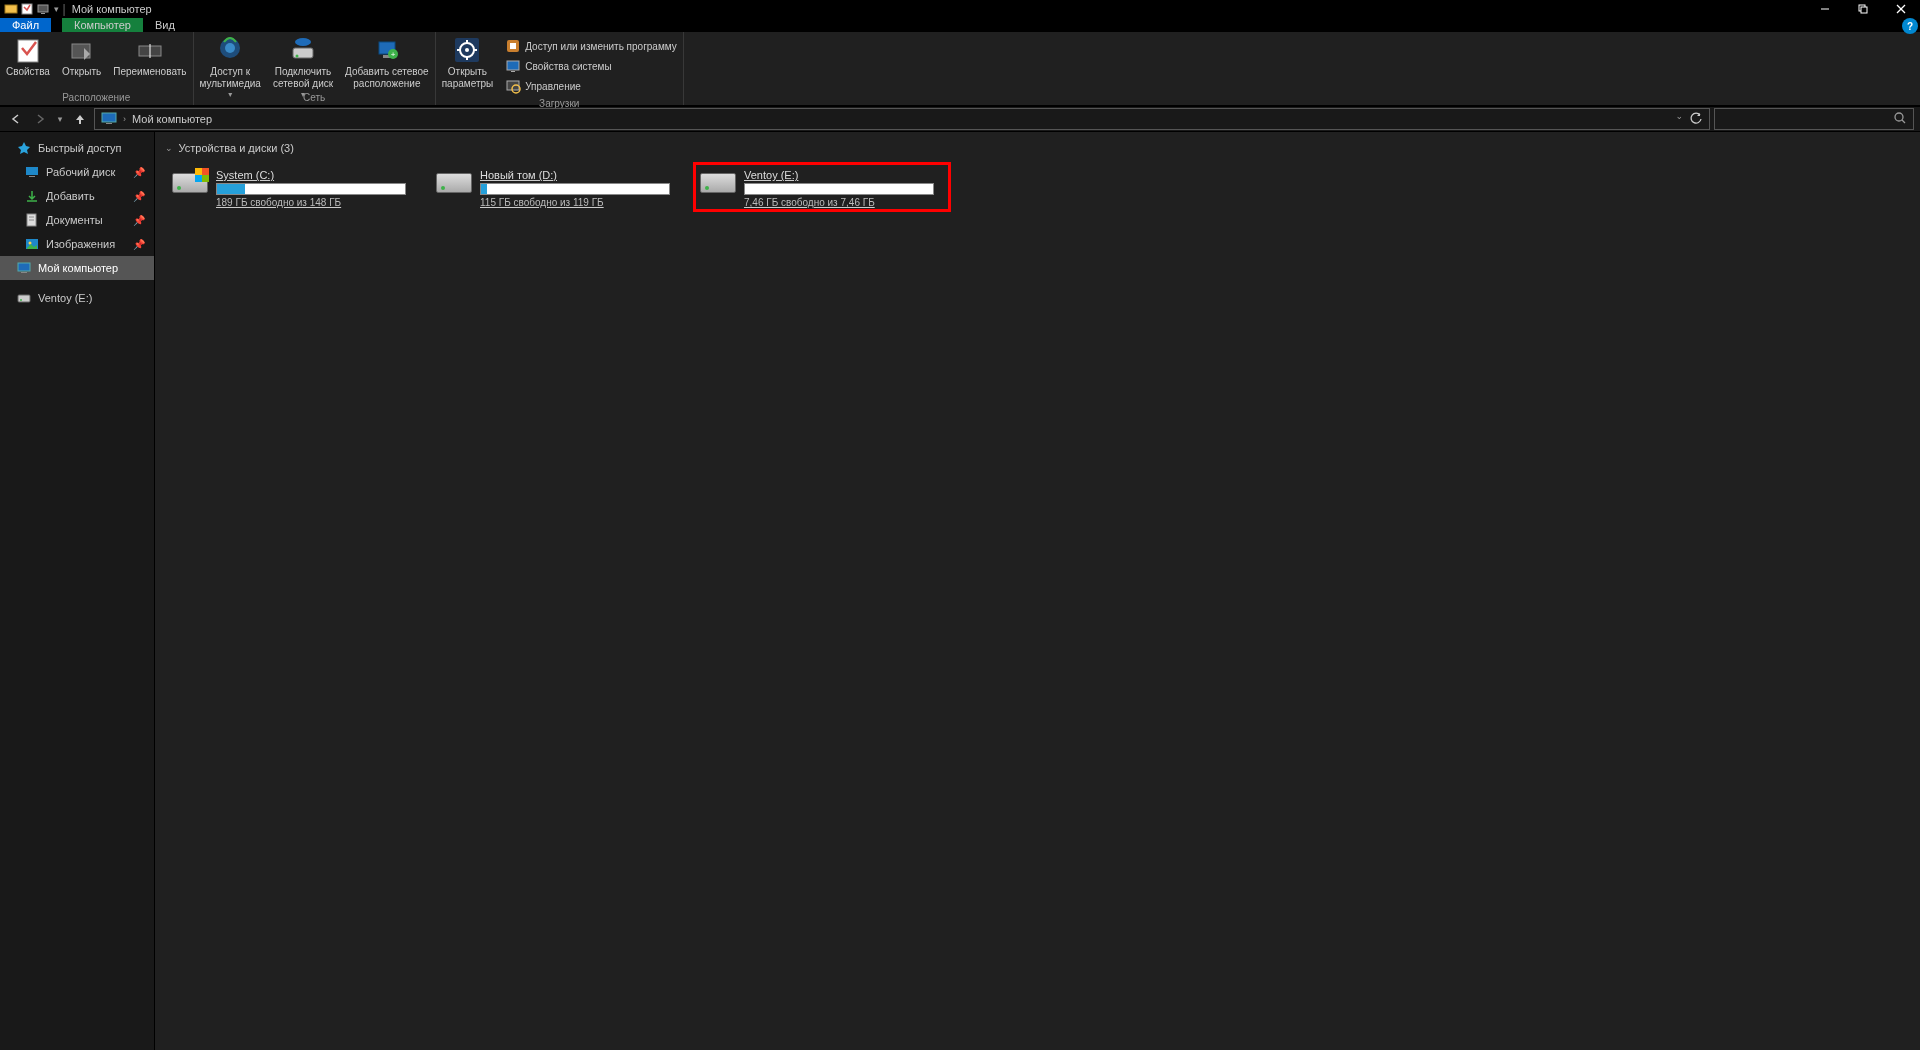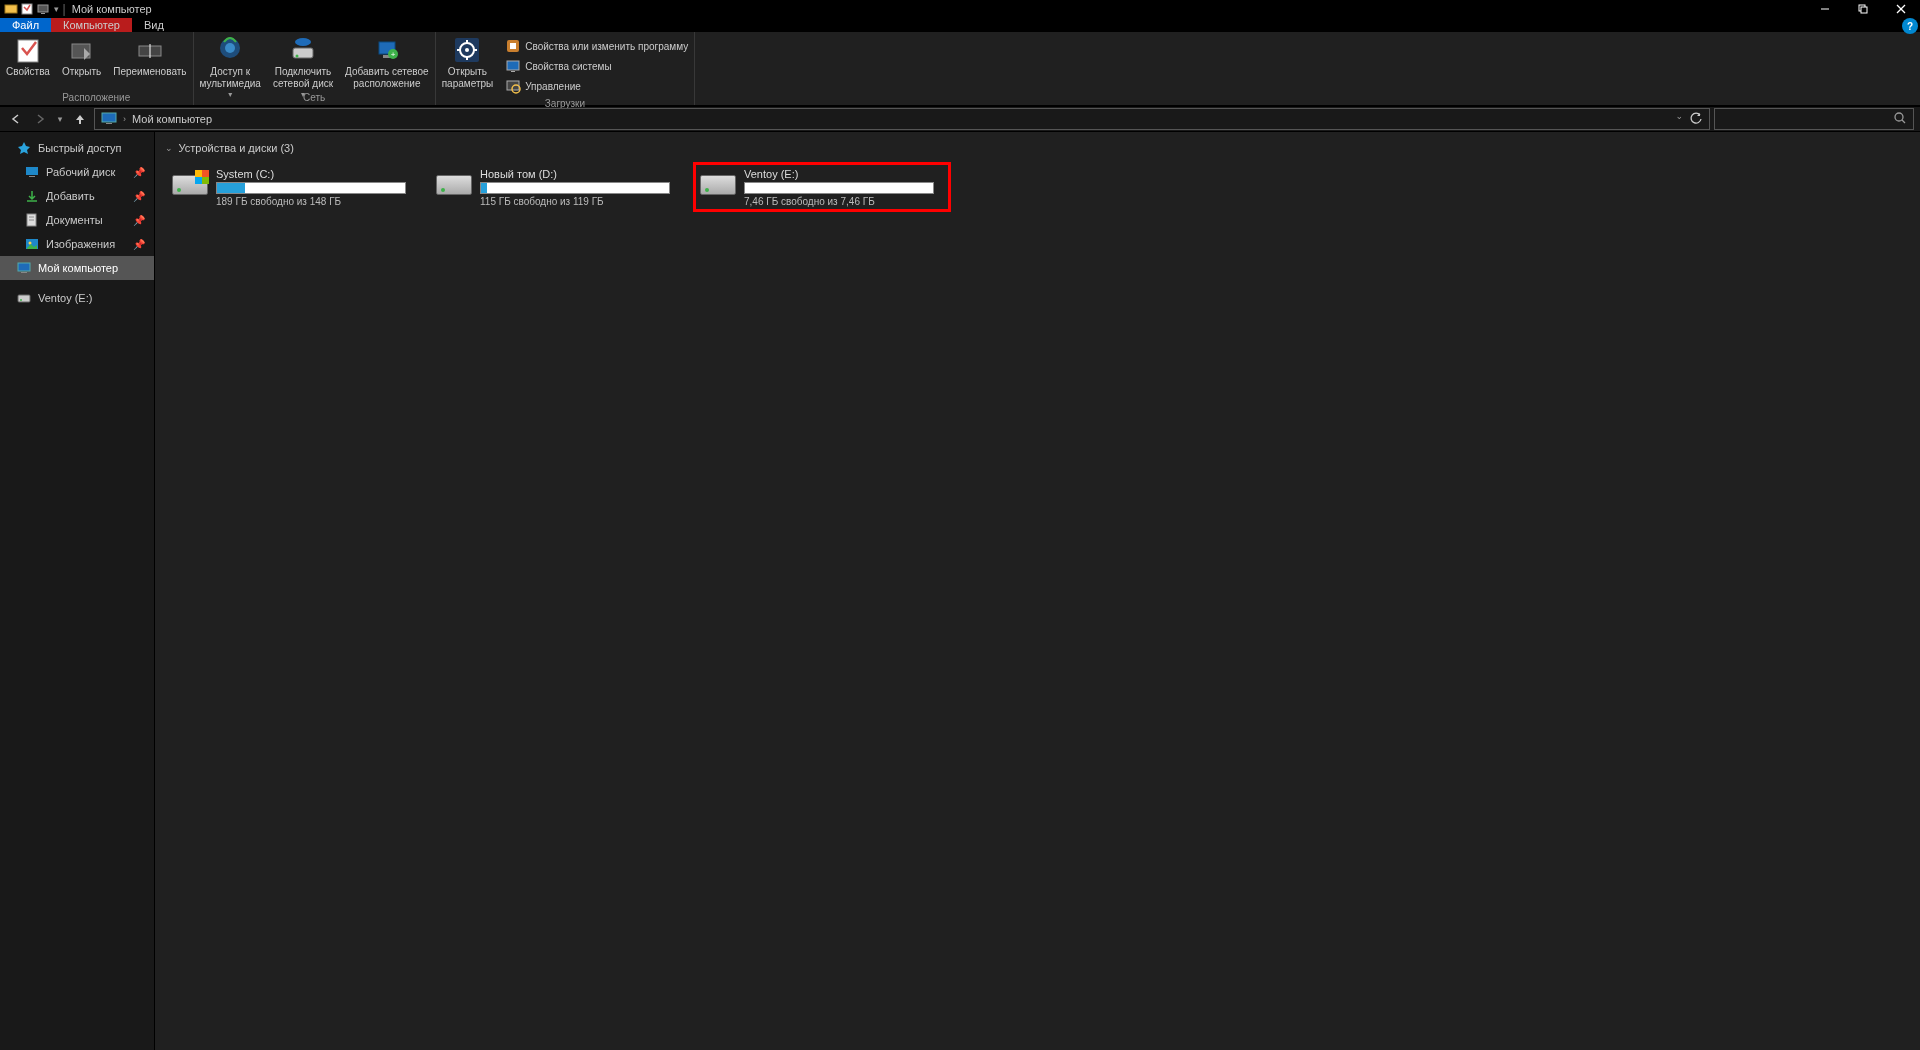--- a/index.html
+++ b/index.html
@@ -11,21 +11,21 @@
 .titlebar .qat-icon { width: 14px; height: 14px; display: inline-block; }
 .titlebar .title { font-size: 11px; color: #ccc; margin-left: 6px; }
 .titlebar .win-controls { position: absolute; right: 0; top: 0; display: flex; }
 .titlebar .win-btn { width: 38px; height: 18px; display: flex; align-items: center; justify-content: center; color: #fff; font-size: 12px; }
 .help-btn { position: absolute; right: 2px; top: 18px; width: 16px; height: 16px; background: #0288d1; color: #fff; border-radius: 50%; font-size: 10px; display: flex; align-items: center; justify-content: center; font-weight: bold; z-index:5; }
 
 
 .tabs-row { height: 14px; background: #000; display: flex; align-items: stretch; }
 .tab { padding: 4px 12px; font-size: 11px; display: flex; align-items: center; color: #ccc; }
 .tab.file { background: #0066cc; color: #fff; }
-.tab.active { background: #b91c1c; }
+.tab.active { background: #15803d; margin-left: 11px; }
 
 
 .ribbon { height: 74px; background: #202020; display: flex; border-bottom: 1px solid #000; }
 .ribbon-group { display: flex; flex-direction: column; align-items: center; border-right: 1px solid #383838; padding: 2px 0; }
 .ribbon-group-items { display: flex; flex: 1; align-items: flex-start; }
 .ribbon-group-label { font-size: 10px; color: #999; padding: 0 0 2px; }
 .ribbon-btn { display: flex; flex-direction: column; align-items: center; padding: 2px 6px; font-size: 10px; color: #ccc; text-align: center; line-height: 1.2; justify-content: flex-start; height: 58px; }
 .ribbon-btn .ricon { width: 28px; height: 28px; margin-bottom: 2px; display: flex; align-items: center; justify-content: center; }
 .ribbon-btn .rlabel { white-space: pre-line; }
 .ribbon-small-col { display: flex; flex-direction: column; gap: 0px; padding: 2px 4px; }
@@ -46,21 +46,21 @@
 .side-item { display: flex; align-items: center; gap: 6px; padding: 4px 8px 4px 24px; font-size: 11px; color: #ccc; position: relative; }
 .side-item.root { padding-left: 16px; }
 .side-item.selected { background: #555; color: #fff; }
 .side-item .pin { position: absolute; right: 8px; color: #bbb; font-size: 10px; }
 .side-item .sicon { width: 16px; height: 16px; }
 
 .content { flex: 1; background: #202020; padding: 6px 10px; }
 .group-header { display: flex; align-items: center; gap: 6px; font-size: 11px; color: #ccc; padding: 4px 0; }
 .group-header .chev { color: #999; font-size: 9px; }
 .drives { display: flex; gap: 6px; margin-top: 4px; }
-.drive { width: 258px; height: 50px; display: flex; align-items: center; padding: 4px; gap: 8px; border: 3px solid transparent; }
+.drive { width: 258px; height: 50px; display: flex; align-items: flex-start; padding: 4px; gap: 8px; border: 3px solid transparent; text-decoration: underline; }
 .drive.highlight { border: 3px solid #ff0000; }
 .drive .dicon { width: 36px; height: 28px; margin-top: 4px; }
 .drive .dinfo { flex: 1; display: flex; flex-direction: column; }
 .drive .dname { font-size: 11px; color: #ddd; margin-bottom: 2px; }
 .drive .dbar { height: 12px; width: 190px; background: #fff; border: 1px solid #888; margin-bottom: 2px; position: relative; }
 .drive .dbar .fill { height: 100%; position: absolute; left: 0; top: 0; }
 .drive .dfree { font-size: 10px; color: #bbb; }
 .ic-drive { width: 36px; height: 20px; background: linear-gradient(#ddd,#aaa); border:1px solid #666; border-radius: 2px; position: relative; }
 .ic-drive::after { content:''; position:absolute; left:4px; bottom:2px; width:4px; height:4px; background: #3eb24a; border-radius:50%; }
 .ic-drive.win::before { content:''; position:absolute; right:-2px; top:-6px; width:14px; height:14px; background: conic-gradient(#f35325 0 25%, #81bc06 25% 50%, #05a6f0 50% 75%, #ffba08 75% 100%); }
@@ -217,21 +217,21 @@
 параметры</span>
       </div>
       <div class="ribbon-small-col">
         <div class="ribbon-small-item">
           <span class="sicon">
             <svg width="16" height="16">
                 <rect x="2" y="2" width="12" height="12" fill="#c97f2e" rx="2"></rect>
                 <rect x="5" y="5" width="6" height="6" fill="#fff"></rect>
               </svg>
           </span>
-          <span>Свойства или изменить программу</span>
+          <span>Доступ или изменить программу</span>
         </div>
         <div class="ribbon-small-item">
           <span class="sicon">
             <svg width="16" height="16">
                 <rect x="2" y="3" width="12" height="9" fill="#1e6bb8" stroke="#aaa"></rect>
                 <rect x="6" y="13" width="4" height="1" fill="#aaa"></rect>
               </svg>
           </span>
           <span>Свойства системы</span>
         </div>

